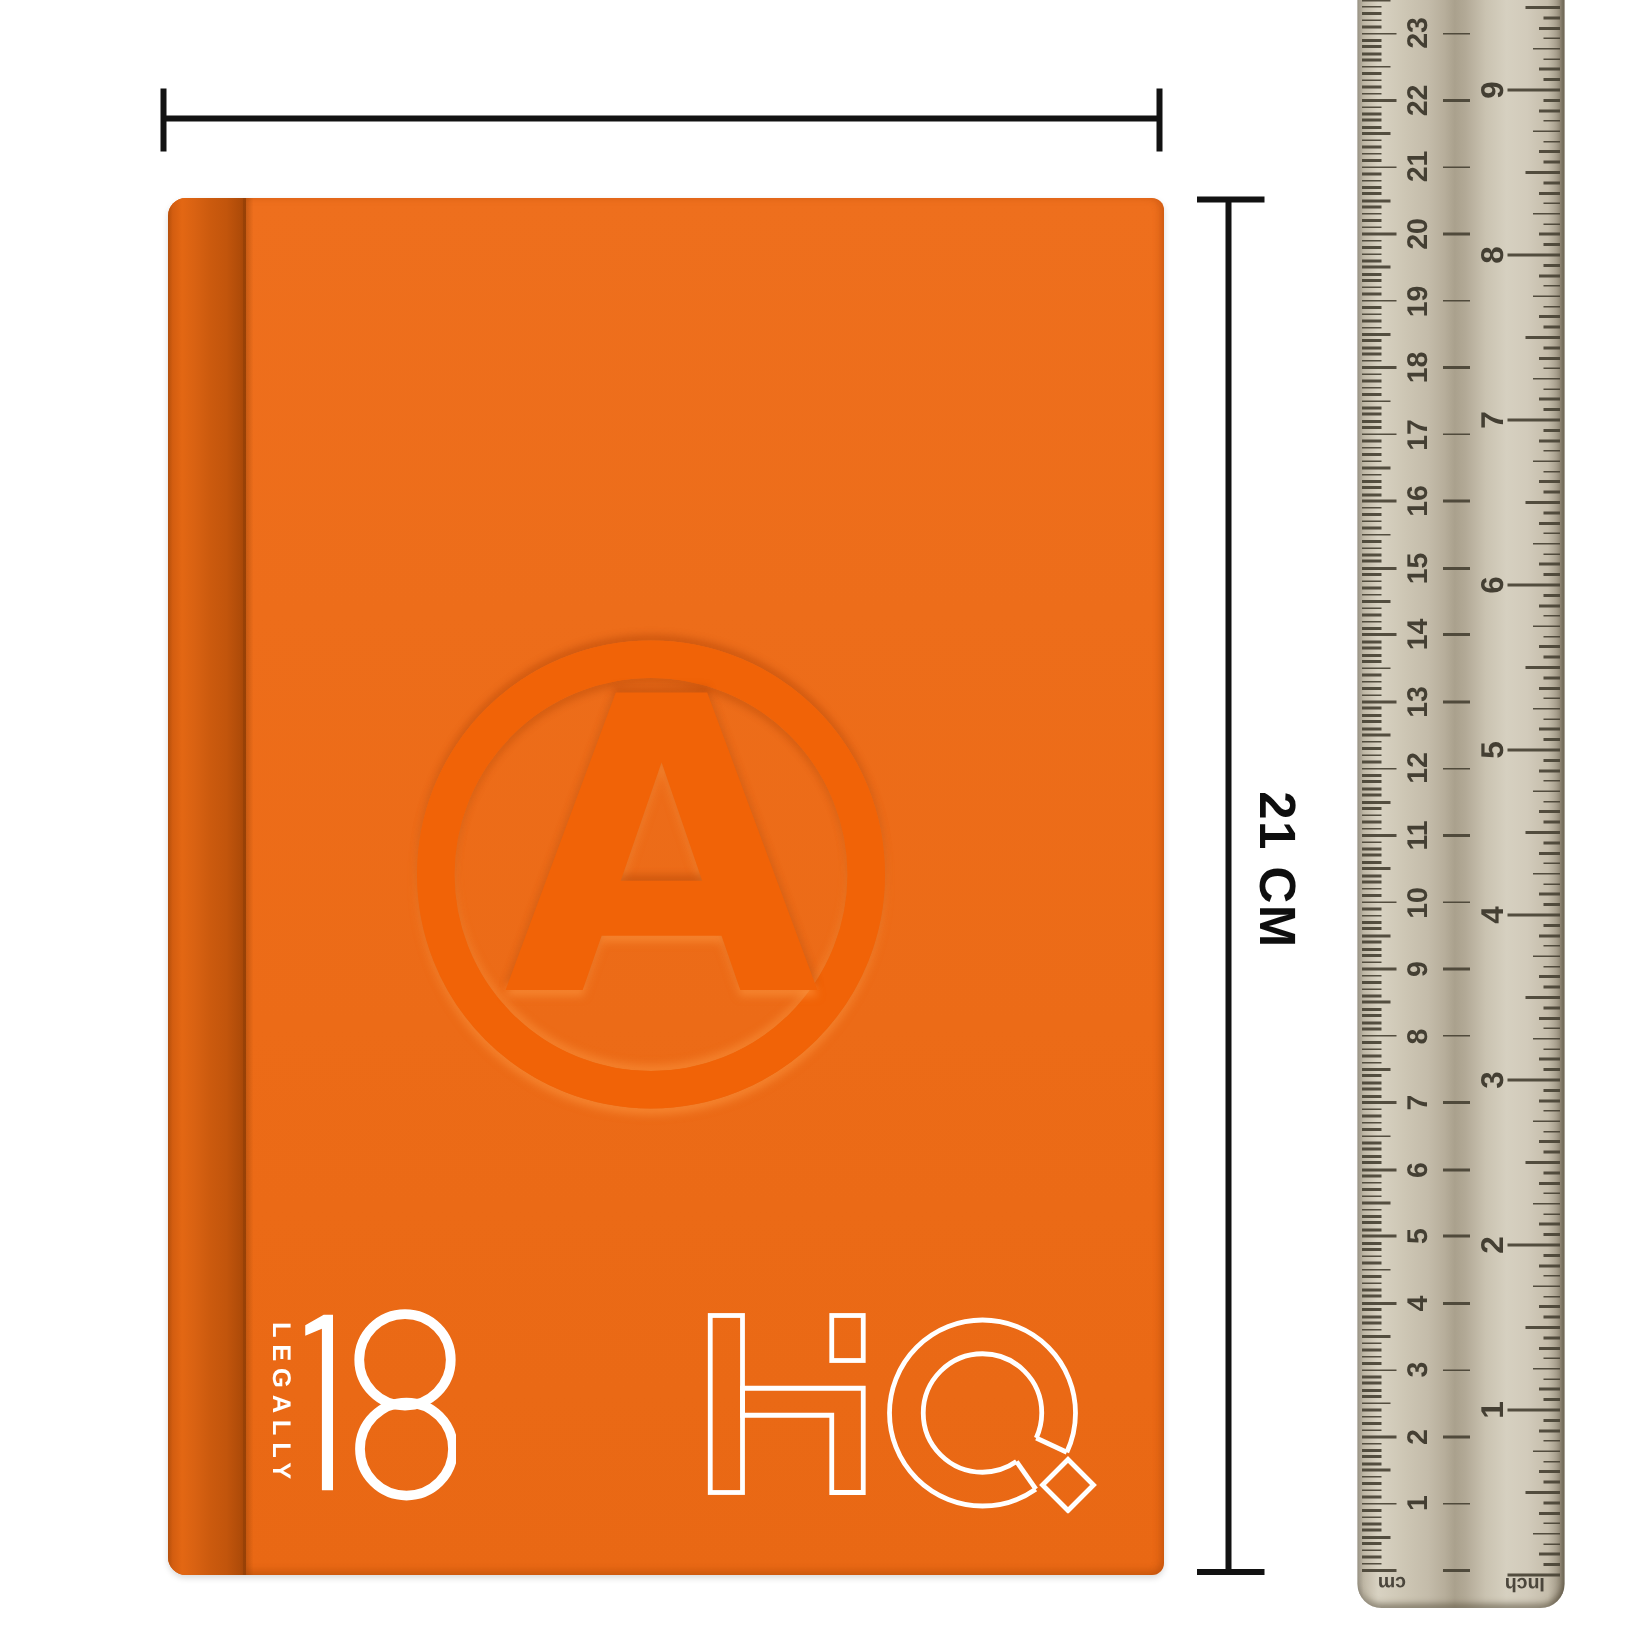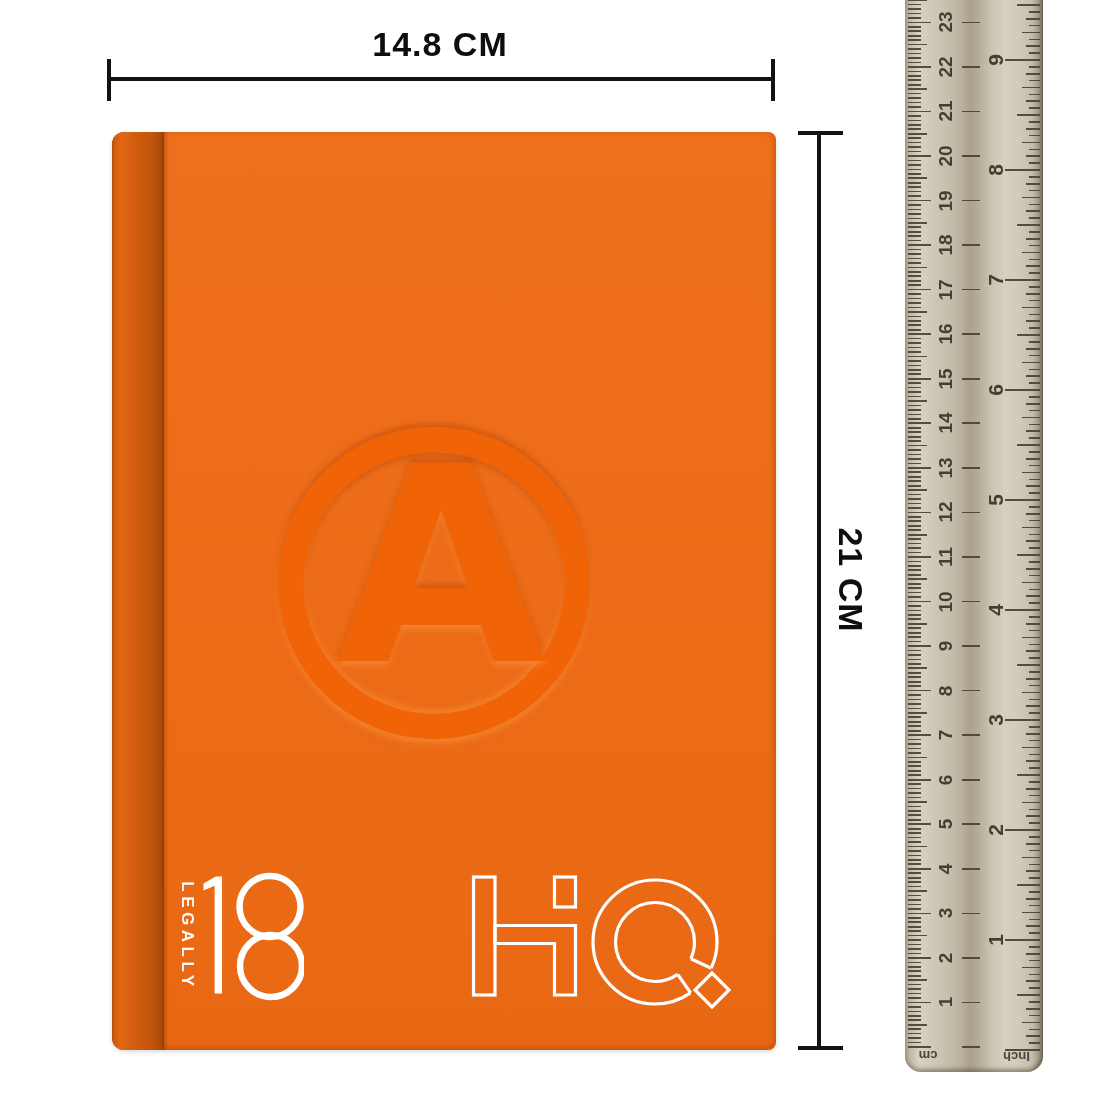--- a/index.html
+++ b/index.html
@@ -44,21 +44,20 @@
   #ruler .cm-num{width:44px;height:20px;font-size:19px;}
   #ruler .inch-num{width:30px;height:22px;font-size:21px;}
   .unit-label{position:absolute;display:flex;align-items:center;justify-content:center;
               transform:rotate(180deg);color:#4b463c;font-weight:700;font-size:13px;}
 </style>
 </head>
 <body>
 
 <div id="stage">
 
-  <div class="dim-label" style="left:340px;top:26px;width:200px;height:36px;">14.8 CM</div>
   <div class="dim-line" style="left:109px;top:77px;width:664px;height:4px;"></div>
   <div class="dim-line" style="left:107px;top:59px;width:4px;height:42px;"></div>
   <div class="dim-line" style="left:771px;top:59px;width:4px;height:42px;"></div>
 
   <div class="dim-line" style="left:817px;top:133px;width:4px;height:916px;"></div>
   <div class="dim-line" style="left:798px;top:131px;width:45px;height:4px;"></div>
   <div class="dim-line" style="left:798px;top:1046px;width:45px;height:4px;"></div>
   <div class="dim-label" style="left:786px;top:563px;width:130px;height:34px;transform:rotate(90deg);">21 CM</div>
 
   <div id="notebook">

